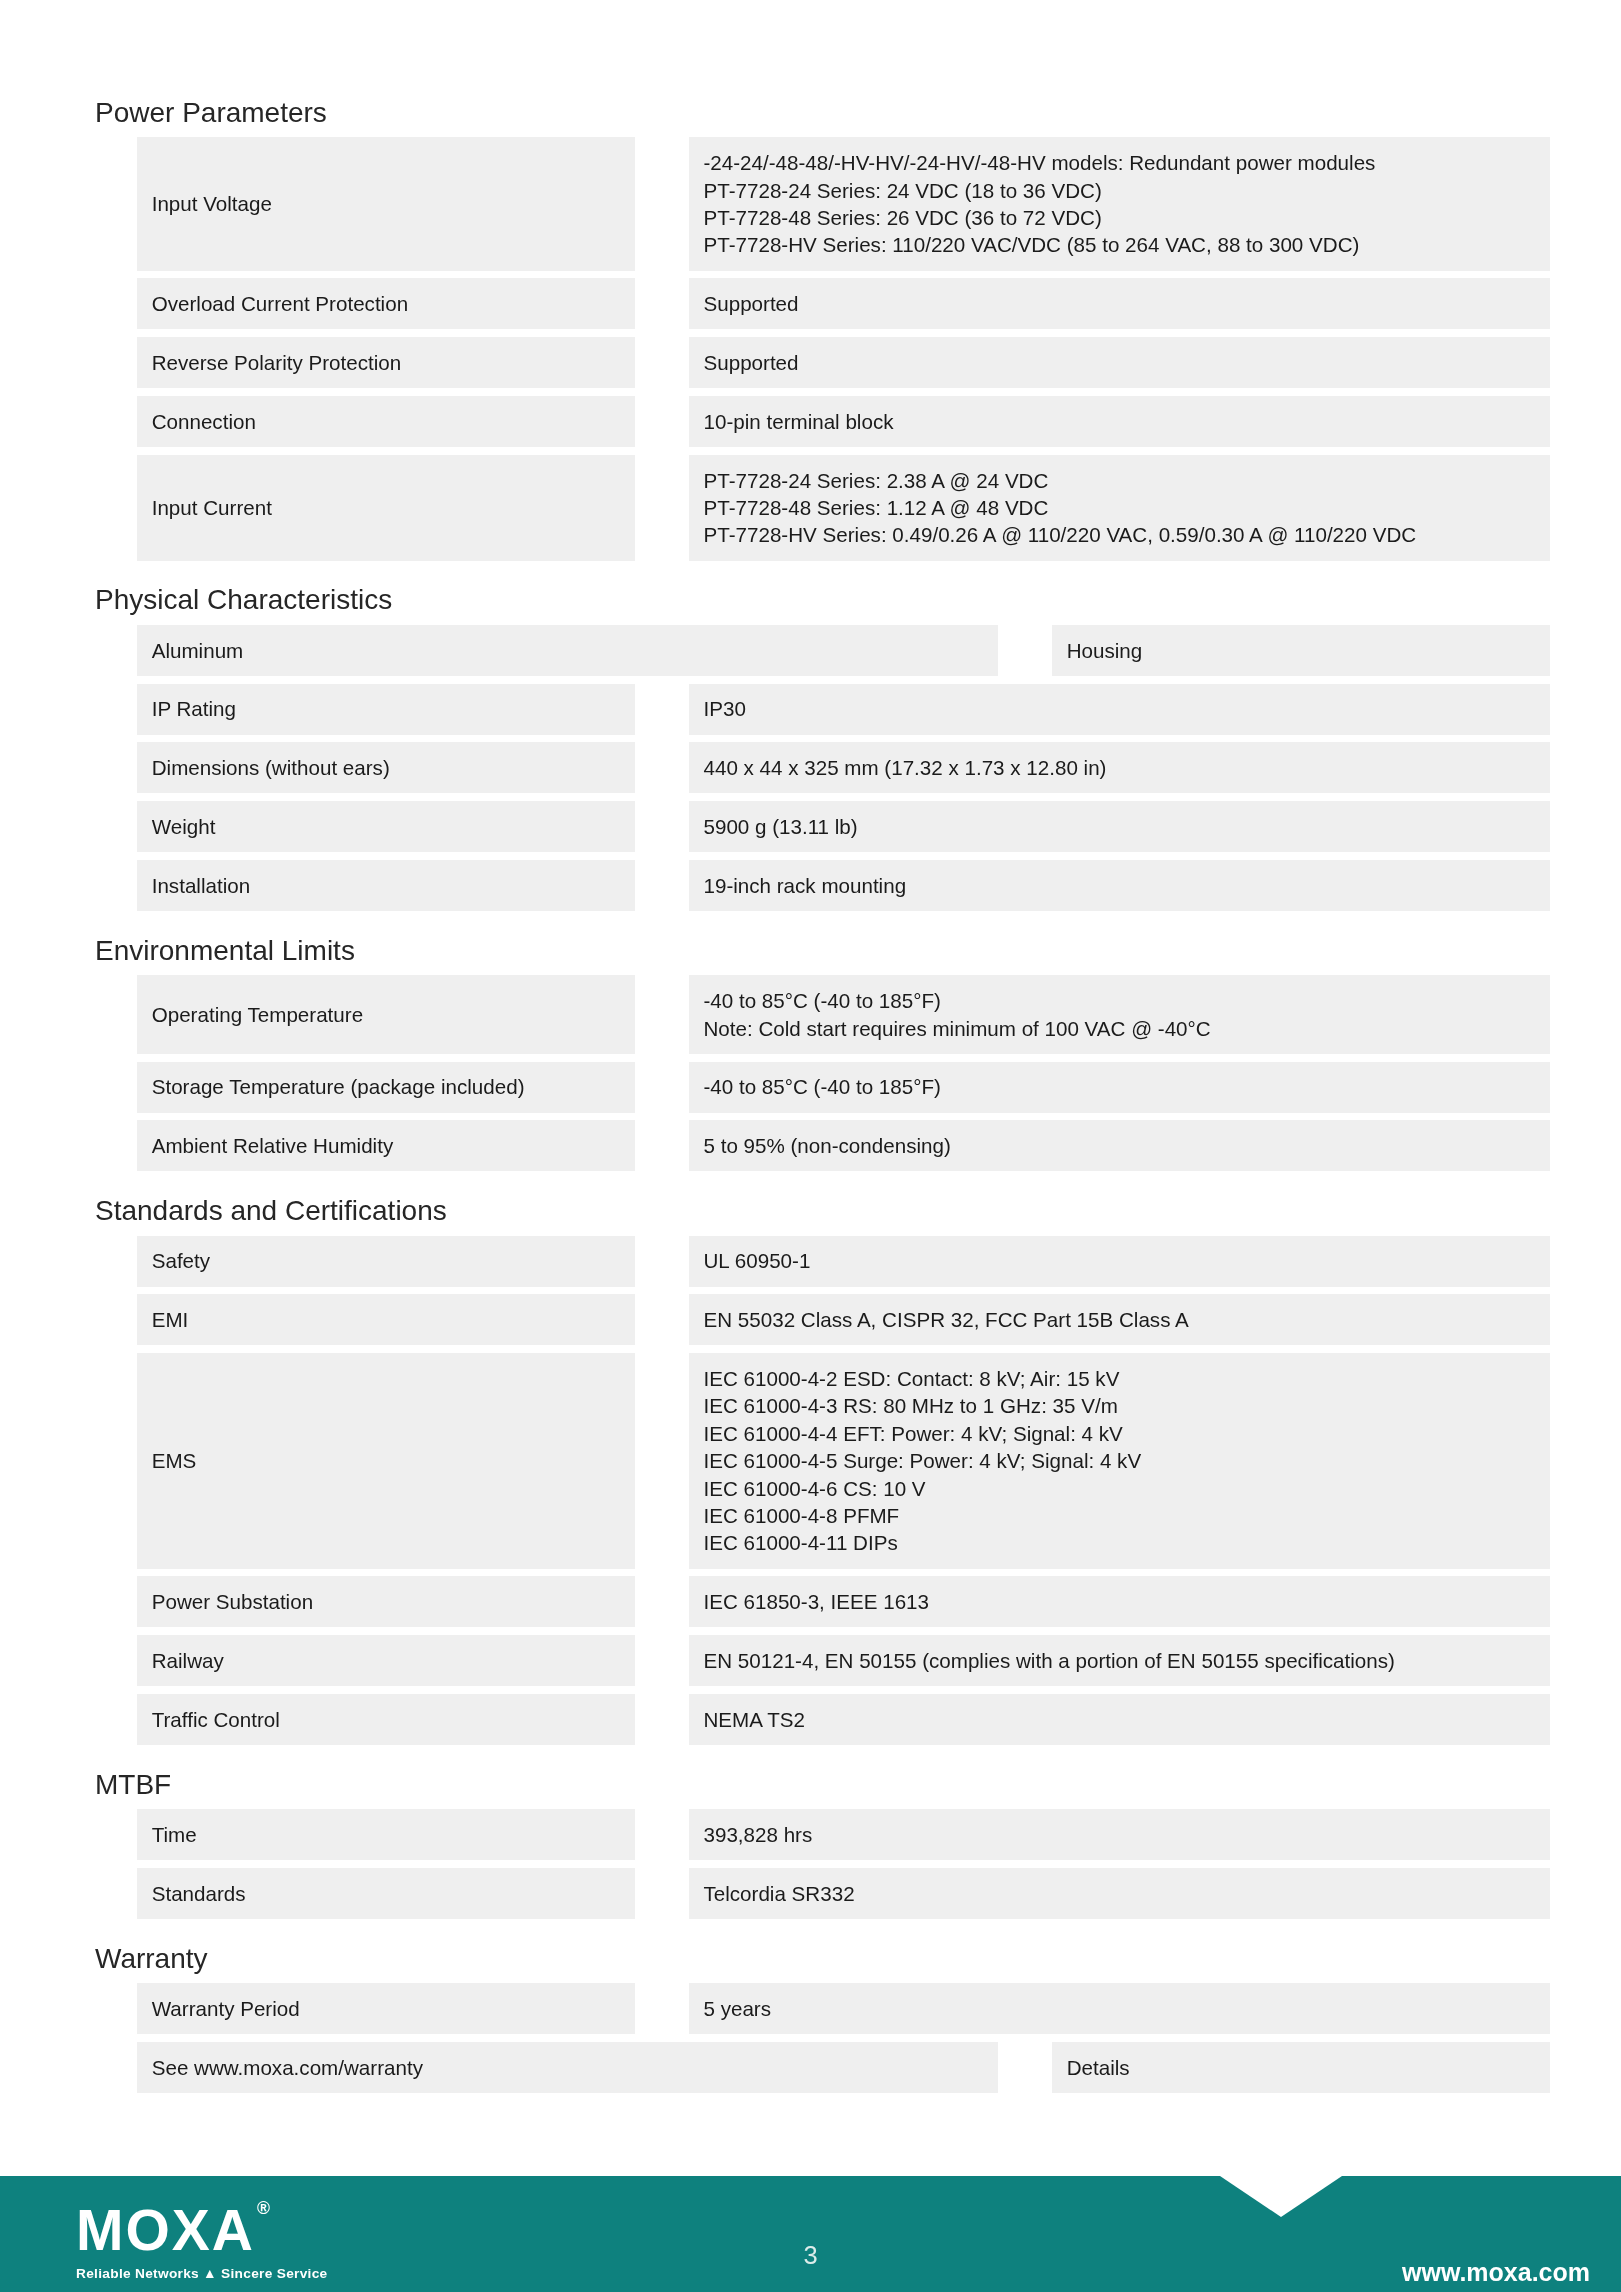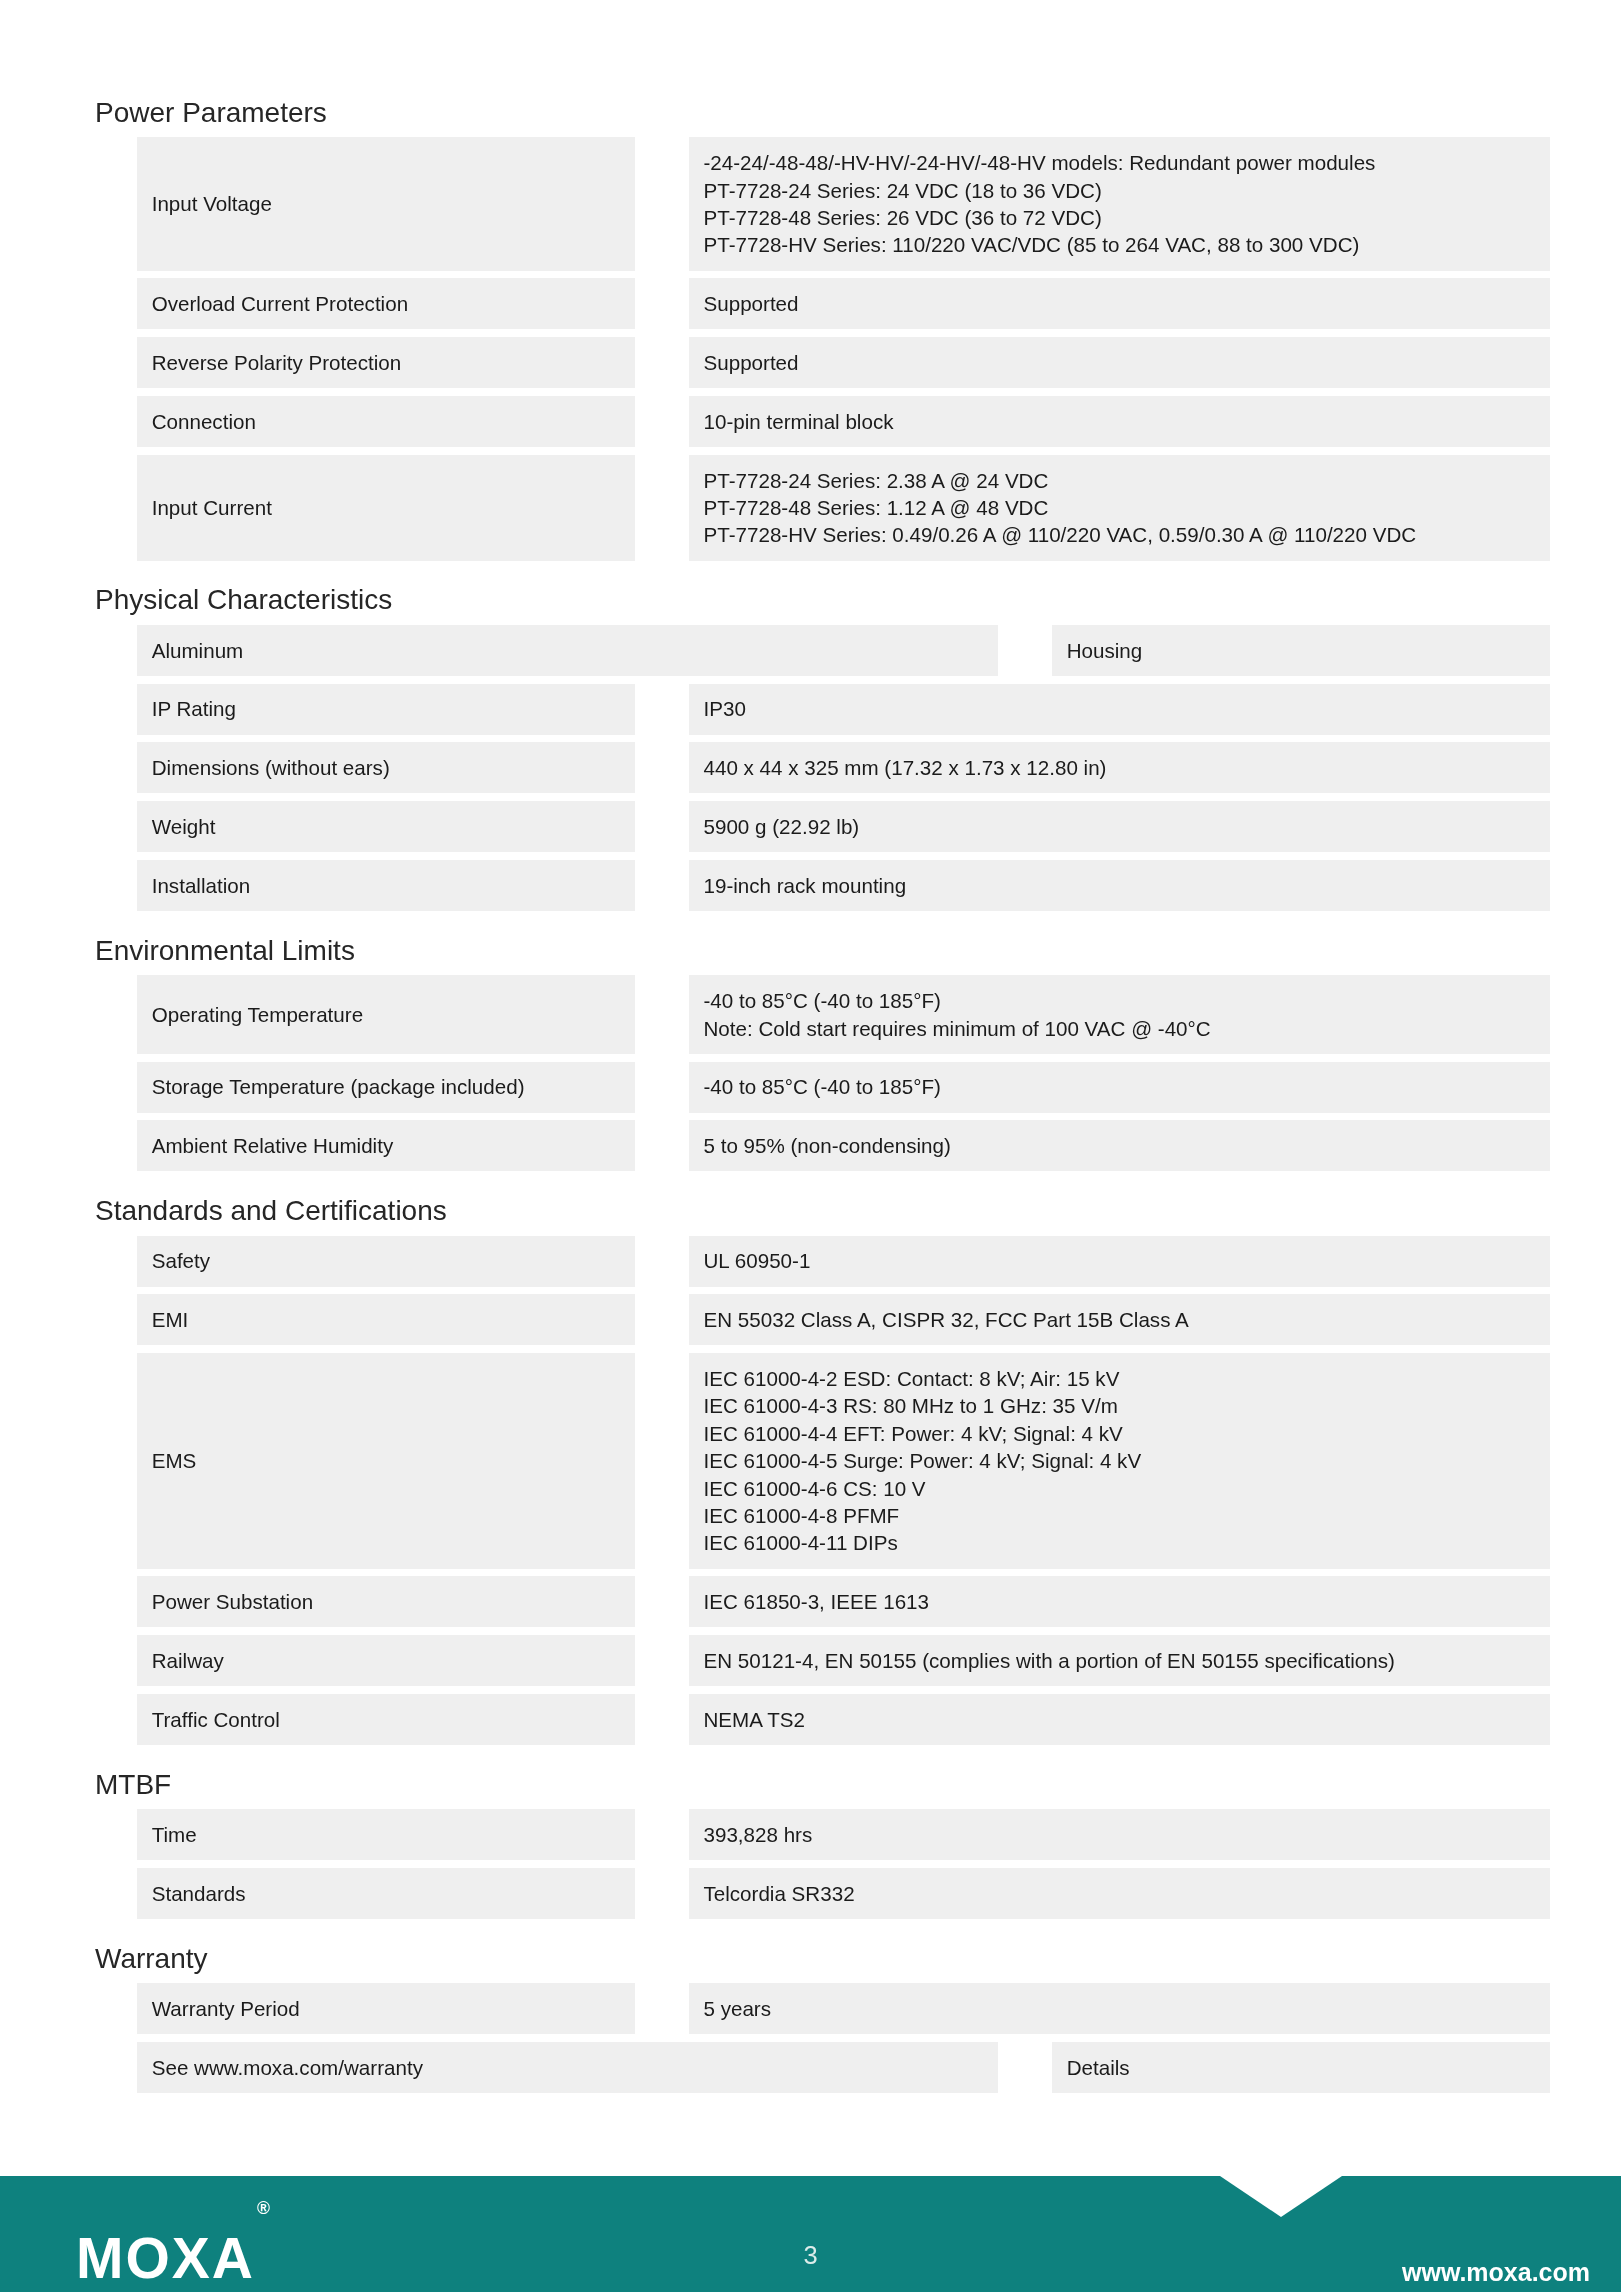--- a/index.html
+++ b/index.html
@@ -39,21 +39,20 @@
   .notch{
     position:absolute;left:1220px;top:0;width:0;height:0;
     border-left:61px solid transparent;
     border-right:61px solid transparent;
     border-top:41px solid #ffffff;
   }
   .logo{position:absolute;left:76px;top:25.5px;color:#ffffff;}
   .logo-word{
     font-size:57px;font-weight:bold;letter-spacing:2px;line-height:1;
     display:inline-block;
-    margin-top:28px;
   }
   .logo-reg{
     font-size:17.6px;font-weight:bold;vertical-align:top;
     position:relative;top:-3.9px;left:2px;
   }
   .logo-tagline{
     font-size:13.7px;font-weight:bold;letter-spacing:0.3px;margin-top:7px;
     white-space:nowrap;
   }
   .page-num{
@@ -124,21 +123,21 @@
         </div>
         <div class="row">
           <div class="cell label">Dimensions (without ears)</div>
           <div class="cell value">
             <div class="value-line">440 x 44 x 325 mm (17.32 x 1.73 x 12.80 in)</div>
           </div>
         </div>
         <div class="row">
           <div class="cell label">Weight</div>
           <div class="cell value">
-            <div class="value-line">5900 g (22.92 lb)</div>
+            <div class="value-line">5900 g (13.11 lb)</div>
           </div>
         </div>
         <div class="row">
           <div class="cell label">Installation</div>
           <div class="cell value">
             <div class="value-line">19-inch rack mounting</div>
           </div>
         </div>
       </section>
       <section>

